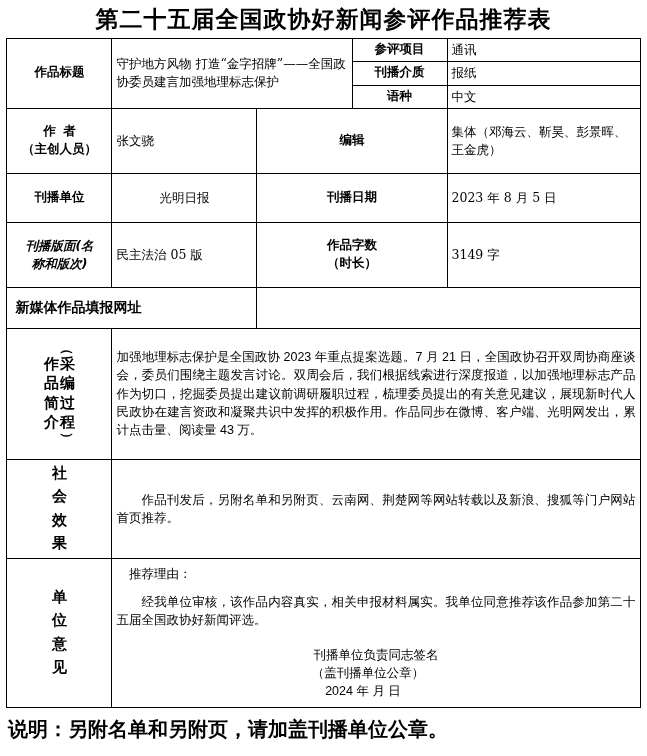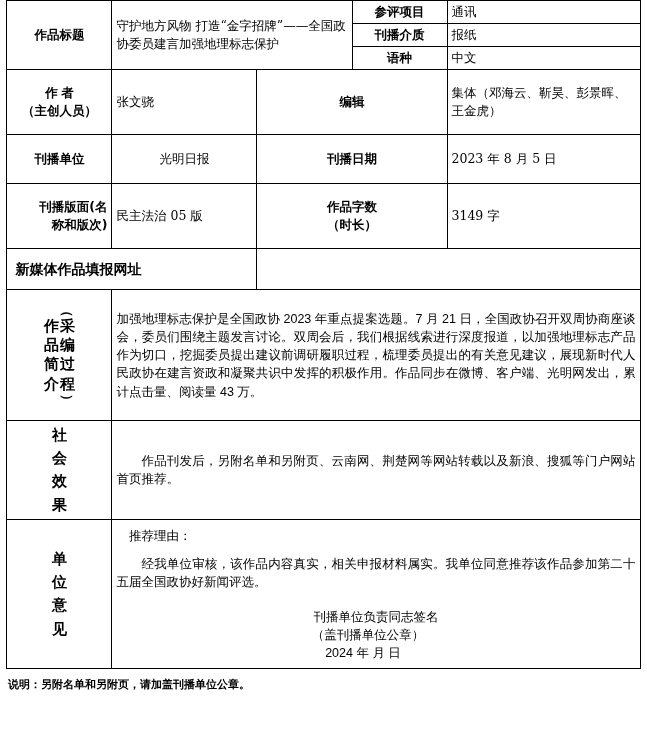--- a/index.html
+++ b/index.html
@@ -43,27 +43,28 @@
     vertical-align: middle;
     font-size: 12.5px;
     line-height: 1.45;
     word-break: break-all;
   }
   .lbl {
     text-align: center;
     font-weight: bold;
     font-size: 15px;
     line-height: 1.25;
-    font-family: Liberation Sans, sans-serif;
+    font-family: Liberation Mono, monospace;
   }
   .lbl-sm {
-    text-align: right;
+    text-align: center;
     font-weight: bold;
     font-size: 13.5px;
     line-height: 1.2;
+    font-style: italic;
   }
   .val {
     text-align: left;
     font-size: 12.5px;
     padding-left: 8px;
     font-family: "DejaVu Serif", "Liberation Serif", serif;
   }
   .val-c {
     text-align: center;
     font-size: 12.5px;
@@ -128,32 +129,33 @@
   }
   .right-line {
     text-align: center;
     padding-right: 16px;
   }
   .right-line2 {
     text-align: center;
     padding-right: 26px;
   }
   .note {
-    font-size: 11px;
+    font-size: 20px;
     font-weight: bold;
     padding: 8px 0 0 8px;
     font-family: "DejaVu Sans", "Liberation Sans", sans-serif;
   }
   .spacer-sm { height: 10px; }
 </style>
 </head>
 <body>
 
 <div class="page">
 
+  <div class="doc-title">第二十五届全国政协好新闻参评作品推荐表</div>
 
   <table class="form">
     <colgroup>
       <col style="width:105px">
       <col style="width:145px">
       <col style="width:95px">
       <col style="width:95px">
       <col style="width:193px">
     </colgroup>
     <tbody>

